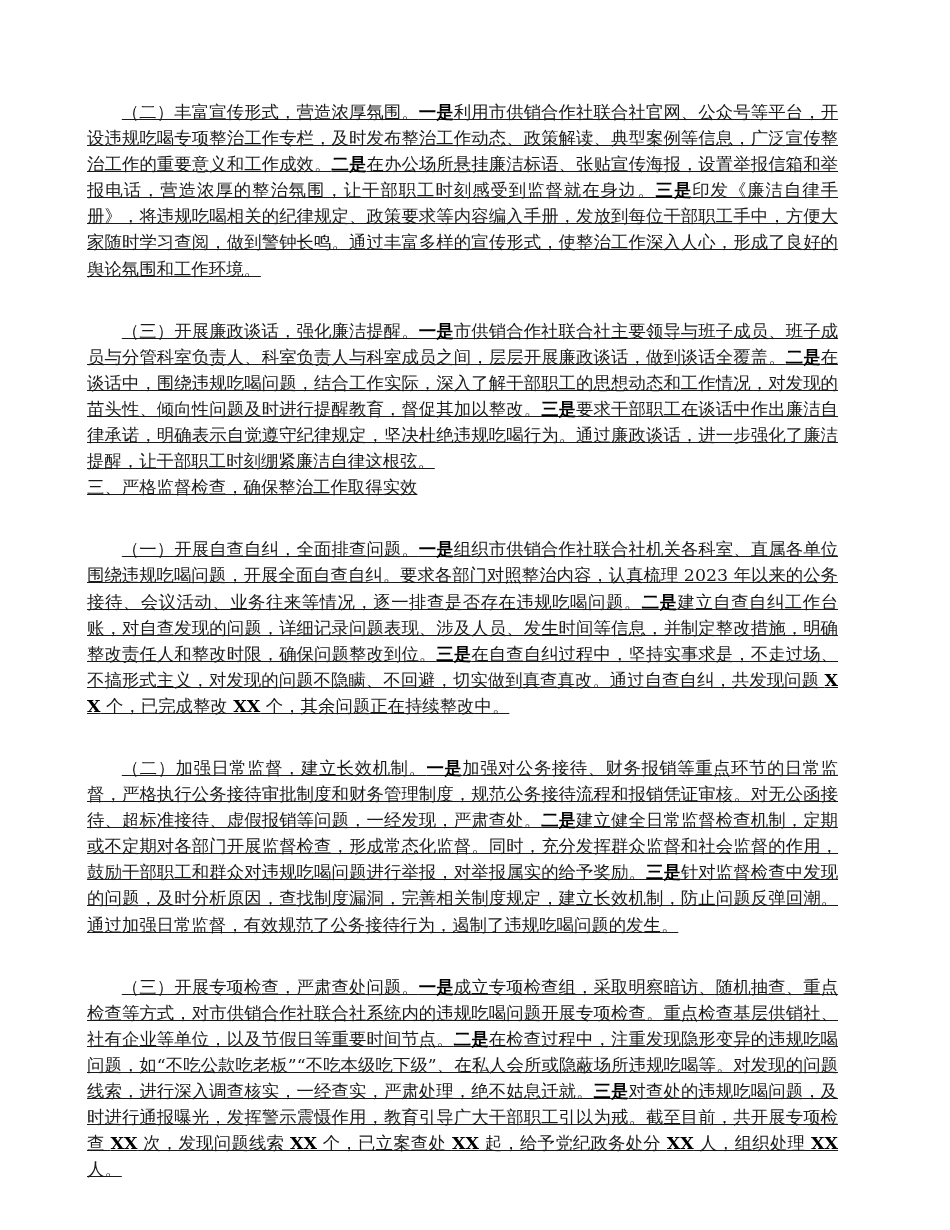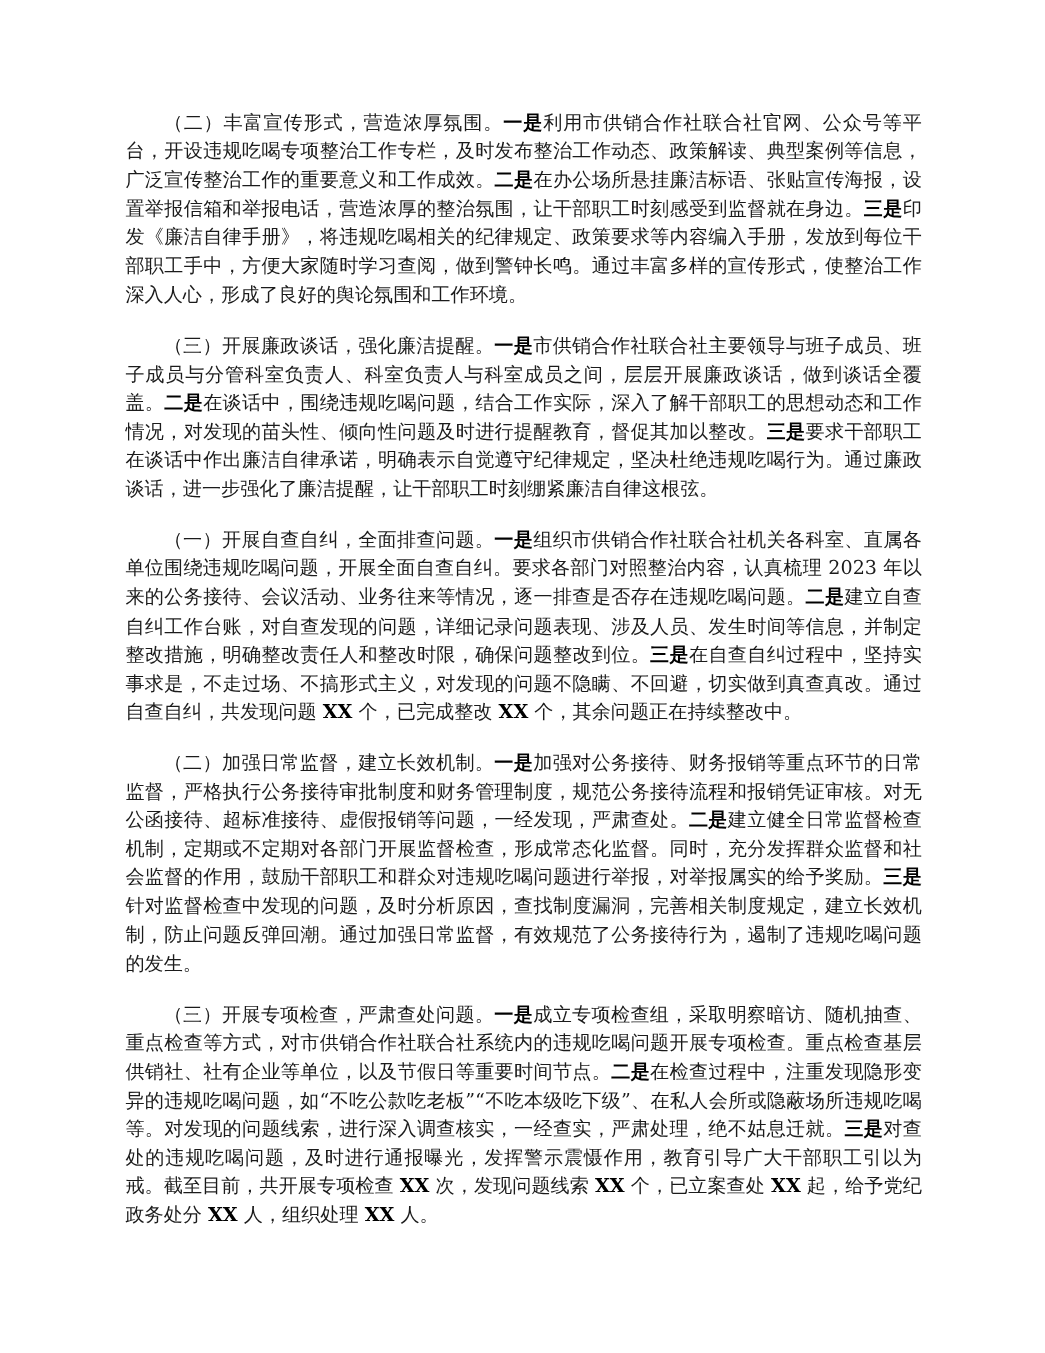--- a/index.html
+++ b/index.html
@@ -11,41 +11,42 @@
     width: 950px;
     height: 1230px;
     overflow: hidden;
     font-family: "DejaVu Serif", "Liberation Serif", serif;
     color: #1a1a1a;
   }
   #doc-page {
     box-sizing: border-box;
     width: 950px;
     height: 1230px;
-    padding: 99px 112px 0 114px;
+    padding: 99px 112px 0 87px;
     background: #ffffff;
+    text-decoration: underline;
   }
   .para {
     margin: 0 0 0 0;
     font-size: 17.4px;
     line-height: 26.1px;
     text-align: justify;
     text-justify: inter-ideograph;
     letter-spacing: 0px;
     word-break: break-all;
     color: #1b1b1b;
   }
   .para + .para {
     margin-top: 0;
   }
   .para.indent {
     text-indent: 2em;
   }
   .para.gap {
-    margin-top: 20px;
+    margin-top: 36px;
   }
   .heading {
     font-size: 17.4px;
     line-height: 26.1px;
     margin: 0;
     text-indent: 0;
     color: #1b1b1b;
     font-weight: normal;
   }
   b, .b {
@@ -53,17 +54,18 @@
     color: #000000;
   }
 </style>
 </head>
 <body>
 
 <div id="doc-page">
   <div id="doc-body">
       <p class="para indent"><span>（二）丰富宣传形式，营造浓厚氛围。</span><span class="b">一是</span><span>利用市供销合作社联合社官网、公众号等平台，开设违规吃喝专项整治工作专栏，及时发布整治工作动态、政策解读、典型案例等信息，广泛宣传整治工作的重要意义和工作成效。</span><span class="b">二是</span><span>在办公场所悬挂廉洁标语、张贴宣传海报，设置举报信箱和举报电话，营造浓厚的整治氛围，让干部职工时刻感受到监督就在身边。</span><span class="b">三是</span><span>印发《廉洁自律手册》，将违规吃喝相关的纪律规定、政策要求等内容编入手册，发放到每位干部职工手中，方便大家随时学习查阅，做到警钟长鸣。通过丰富多样的宣传形式，使整治工作深入人心，形成了良好的舆论氛围和工作环境。</span></p>
       <p class="para indent gap"><span>（三）开展廉政谈话，强化廉洁提醒。</span><span class="b">一是</span><span>市供销合作社联合社主要领导与班子成员、班子成员与分管科室负责人、科室负责人与科室成员之间，层层开展廉政谈话，做到谈话全覆盖。</span><span class="b">二是</span><span>在谈话中，围绕违规吃喝问题，结合工作实际，深入了解干部职工的思想动态和工作情况，对发现的苗头性、倾向性问题及时进行提醒教育，督促其加以整改。</span><span class="b">三是</span><span>要求干部职工在谈话中作出廉洁自律承诺，明确表示自觉遵守纪律规定，坚决杜绝违规吃喝行为。通过廉政谈话，进一步强化了廉洁提醒，让干部职工时刻绷紧廉洁自律这根弦。</span></p>
+      <h2 class="heading gap"><span>三、严格监督检查，确保整治工作取得实效</span></h2>
       <p class="para indent gap"><span>（一）开展自查自纠，全面排查问题。</span><span class="b">一是</span><span>组织市供销合作社联合社机关各科室、直属各单位围绕违规吃喝问题，开展全面自查自纠。要求各部门对照整治内容，认真梳理 2023 年以来的公务接待、会议活动、业务往来等情况，逐一排查是否存在违规吃喝问题。</span><span class="b">二是</span><span>建立自查自纠工作台账，对自查发现的问题，详细记录问题表现、涉及人员、发生时间等信息，并制定整改措施，明确整改责任人和整改时限，确保问题整改到位。</span><span class="b">三是</span><span>在自查自纠过程中，坚持实事求是，不走过场、不搞形式主义，对发现的问题不隐瞒、不回避，切实做到真查真改。通过自查自纠，共发现问题 </span><span class="b">XX</span><span> 个，已完成整改 </span><span class="b">XX</span><span> 个，其余问题正在持续整改中。</span></p>
       <p class="para indent gap"><span>（二）加强日常监督，建立长效机制。</span><span class="b">一是</span><span>加强对公务接待、财务报销等重点环节的日常监督，严格执行公务接待审批制度和财务管理制度，规范公务接待流程和报销凭证审核。对无公函接待、超标准接待、虚假报销等问题，一经发现，严肃查处。</span><span class="b">二是</span><span>建立健全日常监督检查机制，定期或不定期对各部门开展监督检查，形成常态化监督。同时，充分发挥群众监督和社会监督的作用，鼓励干部职工和群众对违规吃喝问题进行举报，对举报属实的给予奖励。</span><span class="b">三是</span><span>针对监督检查中发现的问题，及时分析原因，查找制度漏洞，完善相关制度规定，建立长效机制，防止问题反弹回潮。通过加强日常监督，有效规范了公务接待行为，遏制了违规吃喝问题的发生。</span></p>
       <p class="para indent gap"><span>（三）开展专项检查，严肃查处问题。</span><span class="b">一是</span><span>成立专项检查组，采取明察暗访、随机抽查、重点检查等方式，对市供销合作社联合社系统内的违规吃喝问题开展专项检查。重点检查基层供销社、社有企业等单位，以及节假日等重要时间节点。</span><span class="b">二是</span><span>在检查过程中，注重发现隐形变异的违规吃喝问题，如“不吃公款吃老板”“不吃本级吃下级”、在私人会所或隐蔽场所违规吃喝等。对发现的问题线索，进行深入调查核实，一经查实，严肃处理，绝不姑息迁就。</span><span class="b">三是</span><span>对查处的违规吃喝问题，及时进行通报曝光，发挥警示震慑作用，教育引导广大干部职工引以为戒。截至目前，共开展专项检查 </span><span class="b">XX</span><span> 次，发现问题线索 </span><span class="b">XX</span><span> 个，已立案查处 </span><span class="b">XX</span><span> 起，给予党纪政务处分 </span><span class="b">XX</span><span> 人，组织处理 </span><span class="b">XX</span><span> 人。</span></p>
     </div>
 </div>
 
 </body></html>

